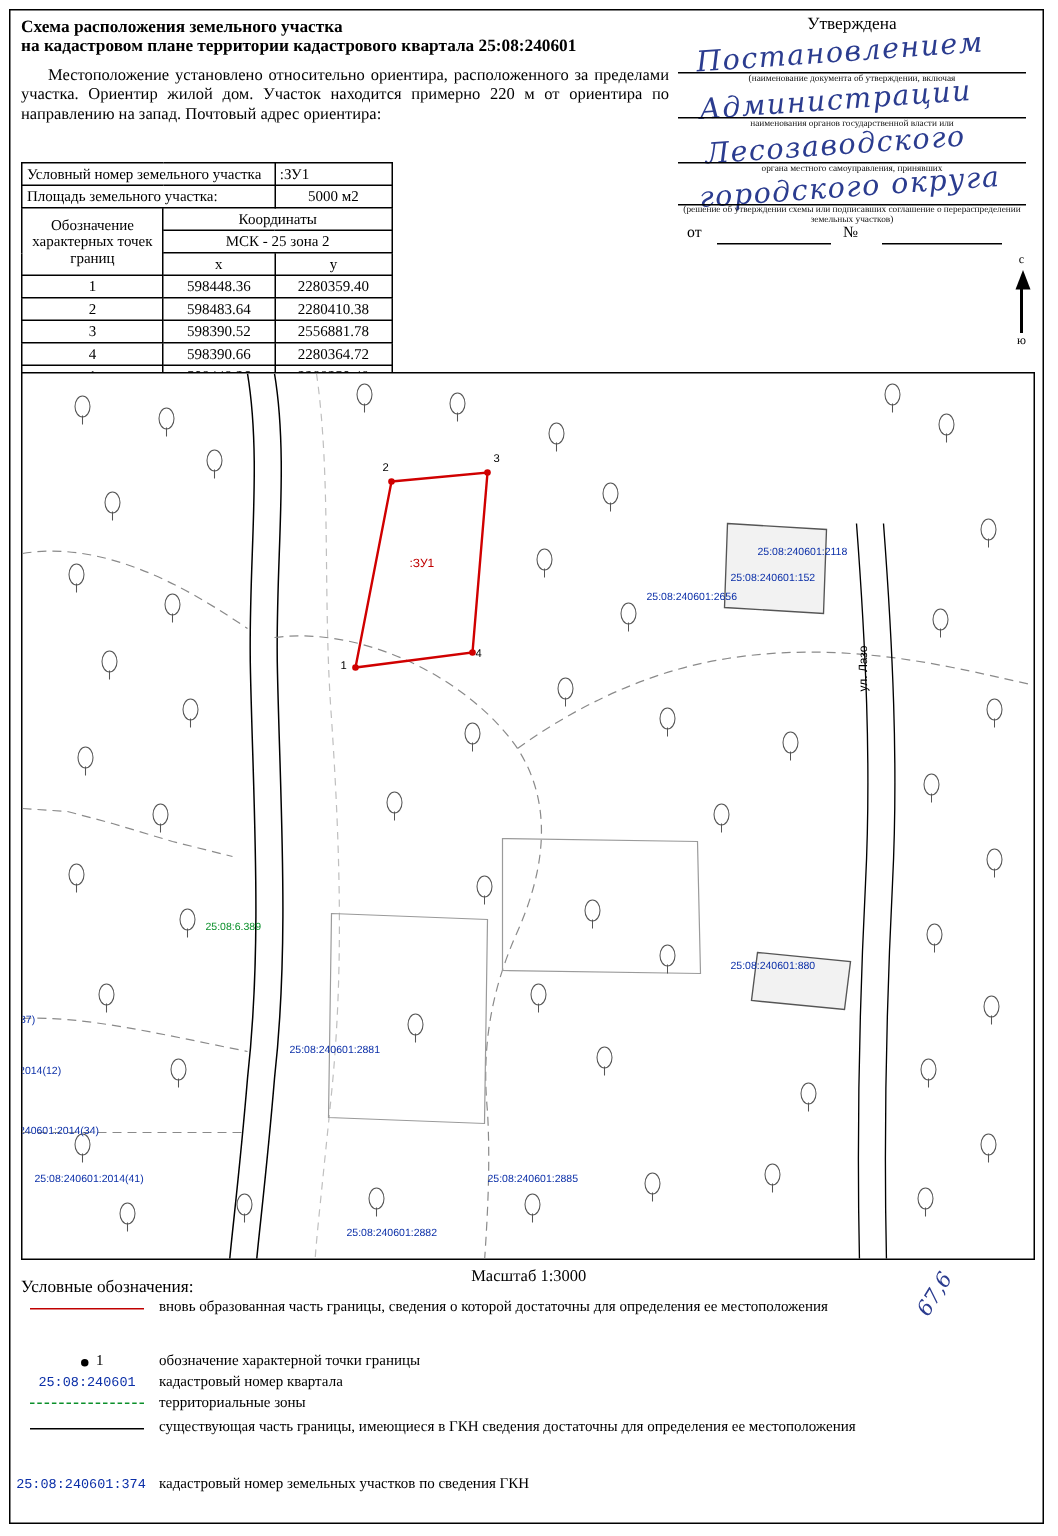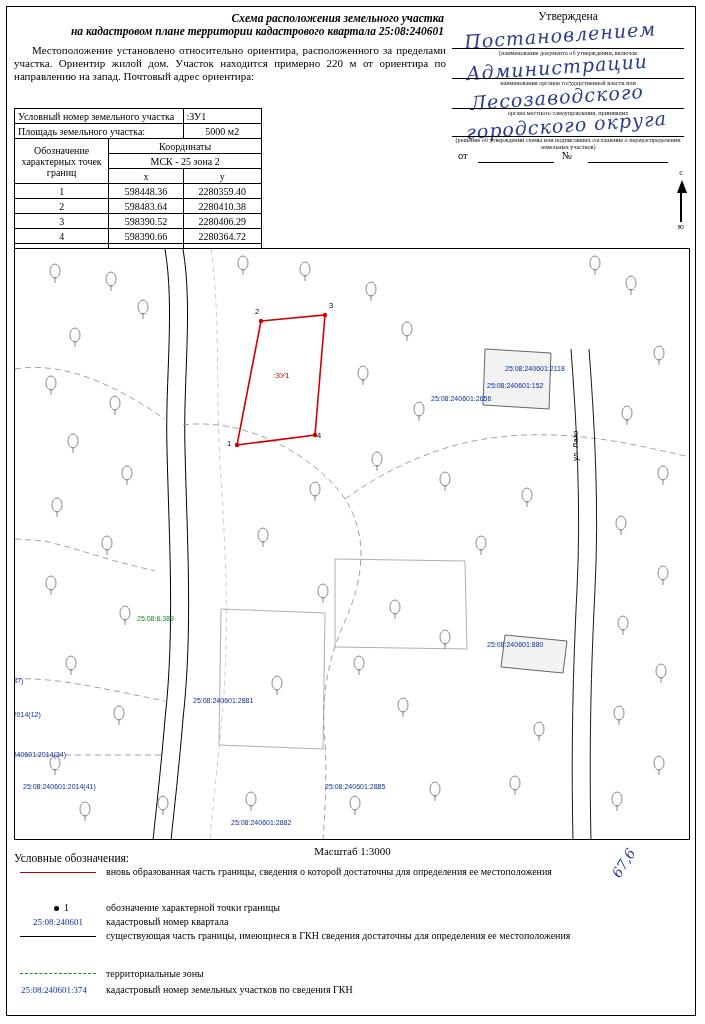--- a/index.html
+++ b/index.html
@@ -1,21 +1,21 @@
 <!DOCTYPE html>
 <html><head>
 <meta charset="utf-8">
 <style>
   html,body{margin:0;padding:0;background:#ffffff;}
   body{width:705px;height:1024px;font-family:"Liberation Serif",serif;color:#000;position:relative;overflow:hidden;}
   .page{position:absolute;left:0;top:0;width:705px;height:1024px;}
   .frame{position:absolute;left:6px;top:6px;width:690px;height:1010px;border:1px solid #000;box-sizing:border-box;}
 
   
-  .hdr-title{position:absolute;left:14px;top:12px;width:430px;text-align:right;font-weight:bold;font-size:11.5px;line-height:13px;font-style:italic;}
+  .hdr-title{position:absolute;left:14px;top:12px;width:430px;text-align:left;font-weight:bold;font-size:11.5px;line-height:13px;}
   .hdr-para{position:absolute;left:14px;top:44px;width:432px;font-size:11px;line-height:13.2px;text-align:justify;text-indent:18px;}
   .hdr-addr{position:absolute;left:14px;top:84px;width:432px;font-size:11.5px;text-align:center;}
 
   
   .appr{position:absolute;left:452px;top:10px;width:232px;height:155px;}
   .appr-title{position:absolute;left:0;top:0;width:232px;text-align:center;font-size:11.5px;}
   .appr-line{position:absolute;left:0;height:1px;background:#000;}
   .appr-cap{position:absolute;font-size:6.2px;color:#111;width:232px;text-align:center;line-height:7.4px;}
   .hand{position:absolute;font-family:"DejaVu Serif",serif;font-style:italic;color:#2b3c8f;font-size:19px;letter-spacing:1px;transform:rotate(-4deg);white-space:nowrap;}
   .appr-ot{position:absolute;left:6px;top:140px;font-size:10.5px;}
@@ -46,21 +46,21 @@
   .zu1{position:absolute;font-family:"Liberation Sans",sans-serif;font-size:8px;color:#c00000;}
 
   
   .scale{position:absolute;left:0;top:845px;width:705px;text-align:center;font-size:11px;}
 
   
   .legend-title{position:absolute;left:14px;top:852px;font-size:11.5px;}
   .legend{position:absolute;left:14px;top:866px;width:660px;font-size:10.5px;}
   .lg-row{position:relative;min-height:13px;}
   .lg-txt{position:absolute;left:92px;font-size:10px;line-height:12px;}
-  .lg-key{position:absolute;left:0;width:88px;text-align:center;font-size:9px;color:#0b2fa8;font-family:Liberation Serif, serif;}
+  .lg-key{position:absolute;left:0;width:88px;text-align:center;font-size:9px;color:#0b2fa8;font-family:Liberation Mono, monospace;}
   .lg-line-red{position:absolute;left:6px;width:76px;height:0;border-top:1.4px solid #c00000;}
   .lg-line-dash{position:absolute;left:6px;width:76px;height:0;border-top:1.2px dashed #0a8f2a;}
   .lg-dot{position:absolute;left:40px;width:5px;height:5px;border-radius:50%;background:#000;}
   .lg-solid{position:absolute;left:6px;width:76px;height:0;border-top:1.2px solid #000;}
 
   .sidenote{position:absolute;left:608px;top:855px;font-family:"DejaVu Serif",serif;font-style:italic;font-size:14px;color:#2b3c8f;transform:rotate(-58deg);}
 </style>
 </head>
 <body>
 
@@ -120,21 +120,21 @@
       <td class="t-center">2280359.40</td>
     </tr>
     <tr>
       <td class="t-center">2</td>
       <td class="t-center">598483.64</td>
       <td class="t-center">2280410.38</td>
     </tr>
     <tr>
       <td class="t-center">3</td>
       <td class="t-center">598390.52</td>
-      <td class="t-center">2280406.29</td>
+      <td class="t-center">2556881.78</td>
     </tr>
     <tr>
       <td class="t-center">4</td>
       <td class="t-center">598390.66</td>
       <td class="t-center">2280364.72</td>
     </tr>
     <tr>
       <td class="t-center">1</td>
       <td class="t-center">598448.36</td>
       <td class="t-center">2280359.40</td>
@@ -426,30 +426,30 @@
       <div class="lg-dot" style="top:4px;"></div>
       <div style="position:absolute;left:50px;top:0;font-size:10px;">1</div>
       <div class="lg-txt" style="top:0;">обозначение характерной точки границы</div>
     </div>
 
     <div class="lg-row" style="height:14px;">
       <div class="lg-key" style="top:1px;">25:08:240601</div>
       <div class="lg-txt" style="top:0;">кадастровый номер квартала</div>
     </div>
 
+    <div class="lg-row" style="height:16px;">
+      <div class="lg-line-dash" style="top:5px;"></div>
+      <div class="lg-txt" style="top:0;">территориальные зоны</div>
+    </div>
+
     <div class="lg-row" style="height:38px;">
       <div class="lg-solid" style="top:6px;"></div>
       <div class="lg-txt" style="top:0;">существующая часть границы, имеющиеся в ГКН сведения достаточны для определения ее местоположения</div>
     </div>
 
-    <div class="lg-row" style="height:16px;">
-      <div class="lg-line-dash" style="top:5px;"></div>
-      <div class="lg-txt" style="top:0;">территориальные зоны</div>
-    </div>
-
     <div class="lg-row" style="height:26px;">
       <div class="lg-key" style="top:1px;left:-12px;width:104px;">25:08:240601:374</div>
       <div class="lg-txt" style="top:0;">кадастровый номер земельных участков по сведения ГКН</div>
     </div>
 
   </div>
 
   <div class="sidenote">67,6</div>
 </div>
 

